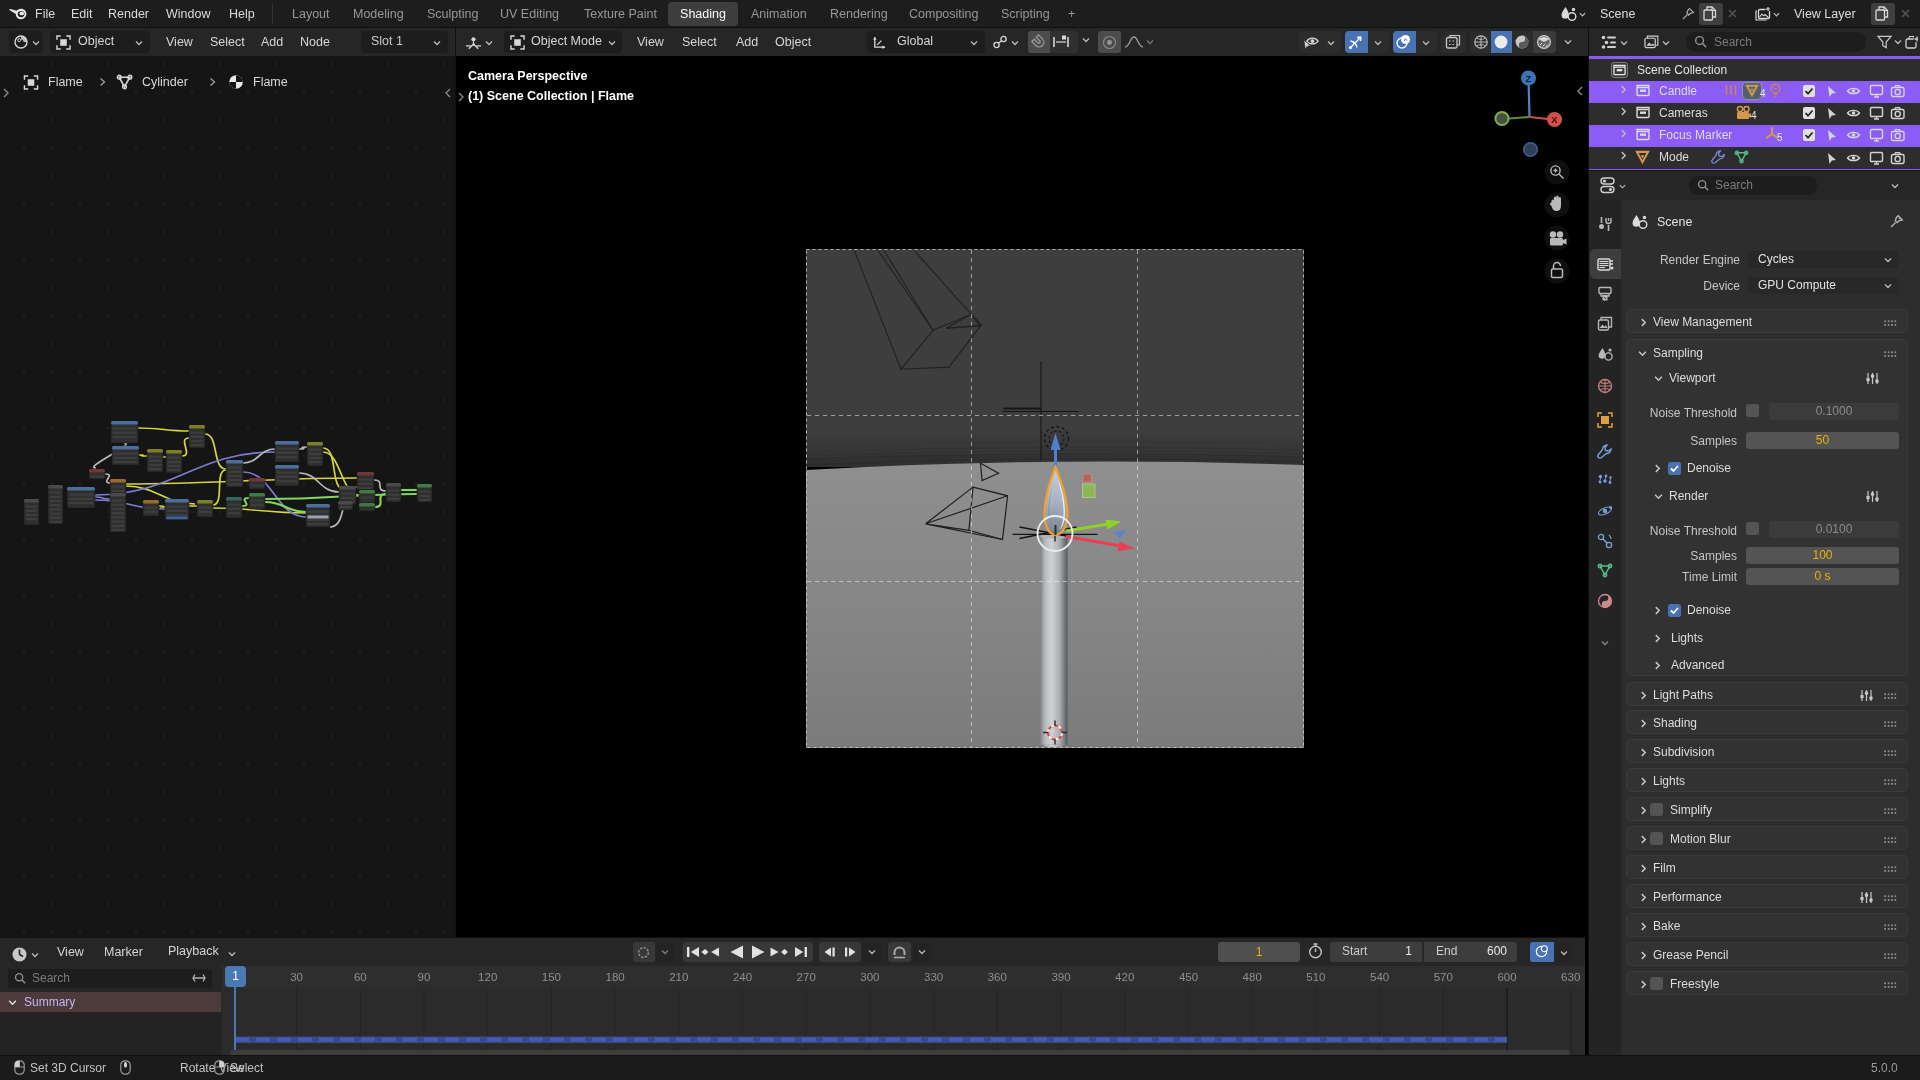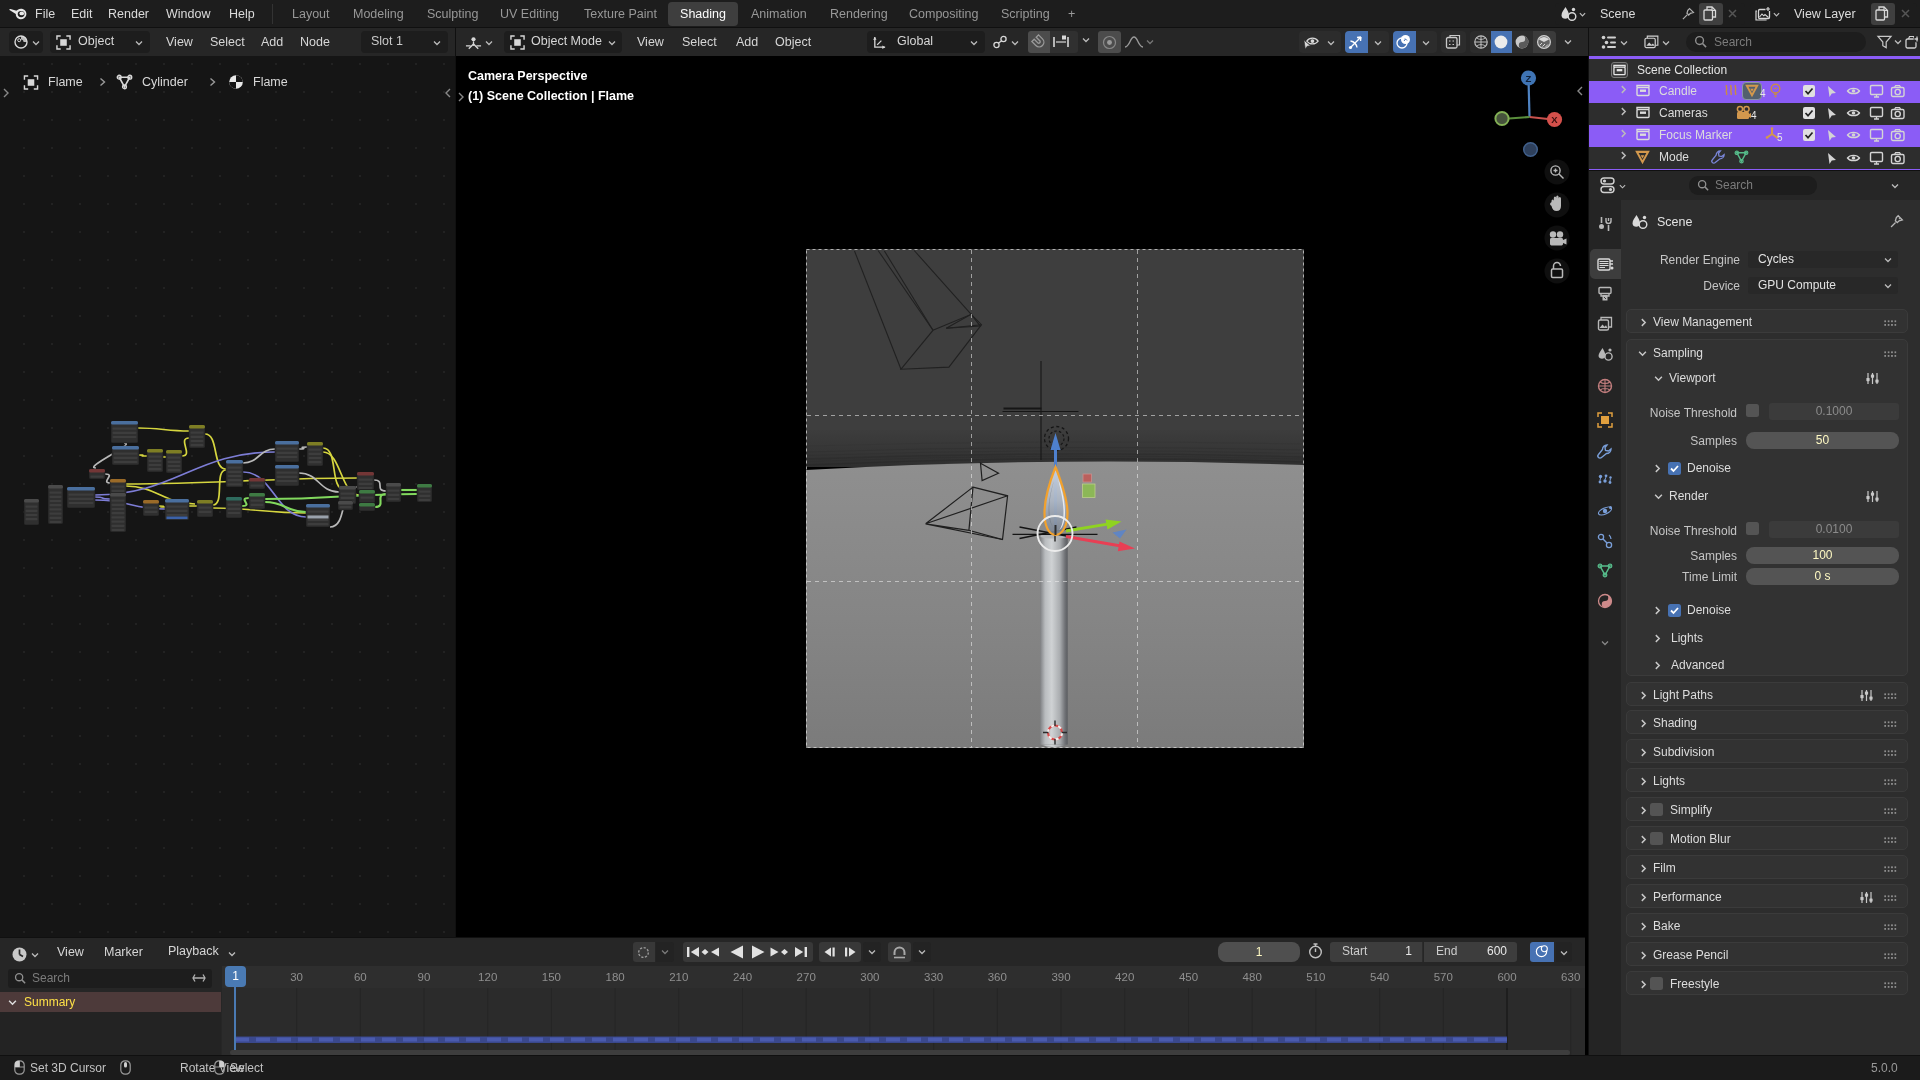--- a/index.html
+++ b/index.html
@@ -30,21 +30,21 @@
   #outliner-hdr { position:absolute; left:1589px; top:28px; width:331px; height:28px; background:#262626; }
   #outliner { position:absolute; left:1589px; top:56px; width:331px; height:114px; background:#8b5cf6; }
 
   
   #props { position:absolute; left:1589px; top:171px; width:331px; height:885px; background:#2d2d2d; }
   #props-hdr { position:absolute; left:0; top:0; width:331px; height:29px; background:#262626; }
   #props-tabs { position:absolute; left:0; top:29px; width:32px; height:856px; background:#242424; }
   .panel { position:absolute; left:37px; width:282px; background:#323232; border:1px solid #3b3b3b; border-radius:5px; }
   .phead { color:#dddddd; font-size:12px; }
   .label { position:absolute; text-align:right; color:#c5c5c5; font-size:12px; }
-  .field { position:absolute; background:#545454; border-radius:8px; height:17px; line-height:17px; text-align:center; color:#fef9c3; font-size:12px; }
+  .field { position:absolute; background:#545454; border-radius:3px; height:17px; line-height:17px; text-align:center; color:#eab308; font-size:12px; }
   .dfield { position:absolute; background:#3b3b3b; border-radius:3px; height:17px; line-height:17px; text-align:center; color:#8b8b8b; font-size:12px; }
   .ddown { position:absolute; background:#282828; border-radius:3px; height:17px; line-height:17px; color:#e2e2e2; font-size:12px; }
   .cbx { position:absolute; width:13px; height:13px; border-radius:2.5px; background:#545454; }
   .cbx.on { background:#4772b3; }
   .grip { position:absolute; width:14px; height:8px; background-image:radial-gradient(#8e8e8e 0.8px, transparent 1px); background-size:3.4px 3.6px; background-position:0.5px 0.5px; }
   .cpanel { height:24px; }
   #props-main { position:absolute; left:0; top:0; width:331px; height:885px; }
   #props-main svg, #props-hdr svg, #props-tabs svg, .hdr svg, #outliner svg, #outliner-hdr svg { position:absolute; }
 
   
@@ -1331,21 +1331,21 @@
     </svg>
     <span style="position:absolute; left:24px; top:2px; color:#7c7c7c;">Search</span>
     <svg width="14" height="10" style="left:184px; top:4px; position:absolute;" viewBox="0 0 14 10">
       <path d="M3 1.5 L1 5 L3 8.5 M11 1.5 L13 5 L11 8.5 M1.5 5 L12.5 5" stroke="#b0b0b0" stroke-width="1.3" fill="none"></path>
     </svg>
   </div>
   <div class="abs" style="left:0; top:26px; width:221px; height:20px; background:#4d3a3a;">
     <svg width="9" height="9" style="left:8px; top:6px; position:absolute;" viewBox="0 0 8 8">
         <path d="M1 2.5 L4 5.5 L7 2.5" stroke="#ddd" stroke-width="1.3" fill="none"></path>
       </svg>
-    <span style="position:absolute; left:24px; top:2.5px; color:#fde047;">Summary</span>
+    <span style="position:absolute; left:24px; top:2.5px; color:#c4b5fd;">Summary</span>
   </div>
   <div class="abs" style="left:0; top:46px; width:221px; height:44px; background:#232323;"></div>
 
   <svg id="tlgrid" width="1363" height="90" style="left:222px; top:0; position:absolute;">
     <line x1="74.6" y1="22" x2="74.6" y2="90" stroke="#252525" stroke-width="1"></line>
     <line x1="138.3" y1="22" x2="138.3" y2="90" stroke="#252525" stroke-width="1"></line>
     <line x1="202.0" y1="22" x2="202.0" y2="90" stroke="#252525" stroke-width="1"></line>
     <line x1="265.7" y1="22" x2="265.7" y2="90" stroke="#252525" stroke-width="1"></line>
     <line x1="329.4" y1="22" x2="329.4" y2="90" stroke="#252525" stroke-width="1"></line>
     <line x1="393.1" y1="22" x2="393.1" y2="90" stroke="#252525" stroke-width="1"></line>

